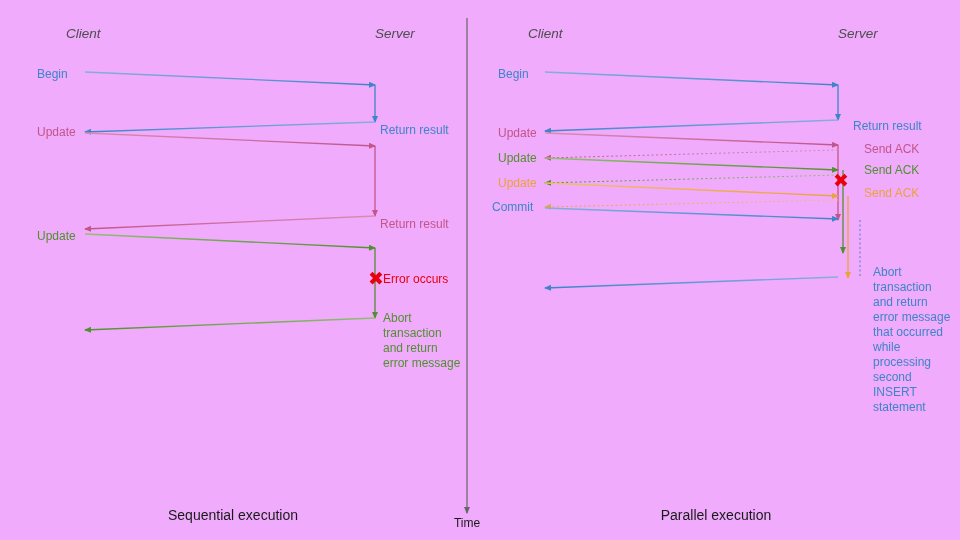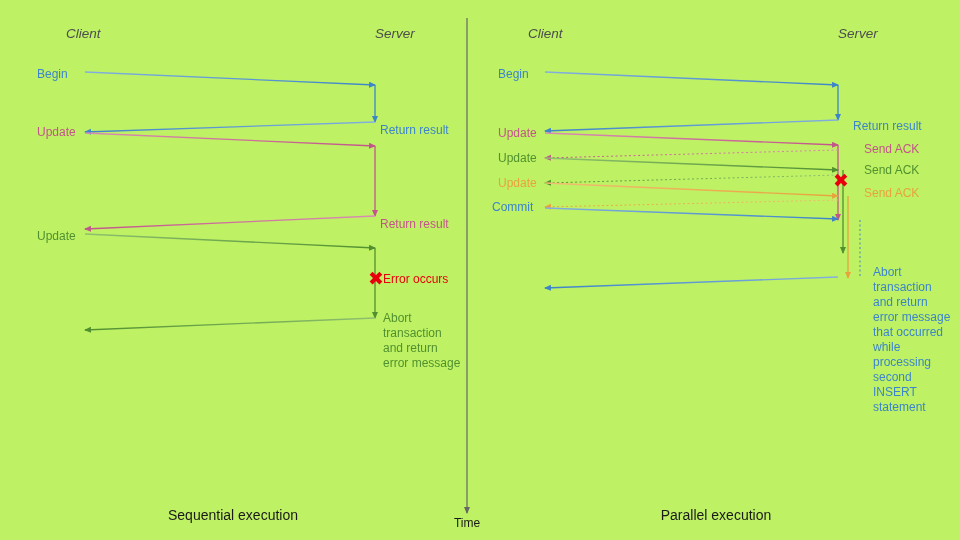--- a/index.html
+++ b/index.html
@@ -1,18 +1,18 @@
 <!DOCTYPE html>
 <html><head>
 <meta charset="utf-8">
 <style>
   html,body{margin:0;padding:0;background:#ffffff;}
   body{width:960px;height:540px;overflow:hidden;
        font-family:"Liberation Sans","DejaVu Sans",sans-serif;}
-  #stage{position:relative;width:960px;height:540px;background:#bef264;}
+  #stage{position:relative;width:960px;height:540px;background:#f0abfc;}
   svg{position:absolute;left:0;top:0;width:960px;height:540px;}
   .lane-title{font-style:italic;font-size:13.5px;fill:#4d4d4d;}
   .msg-label{font-size:12px;}
   .panel-caption{font-size:14px;fill:#1a1a1a;}
   .time-label{font-size:12px;fill:#1a1a1a;}
   .xmark{font-size:19px;font-weight:bold;fill:#e8000d;}
   .err-label{font-size:12px;fill:#e8000d;}
   .wrap-label{font-size:12px;}
 </style>
 </head>

